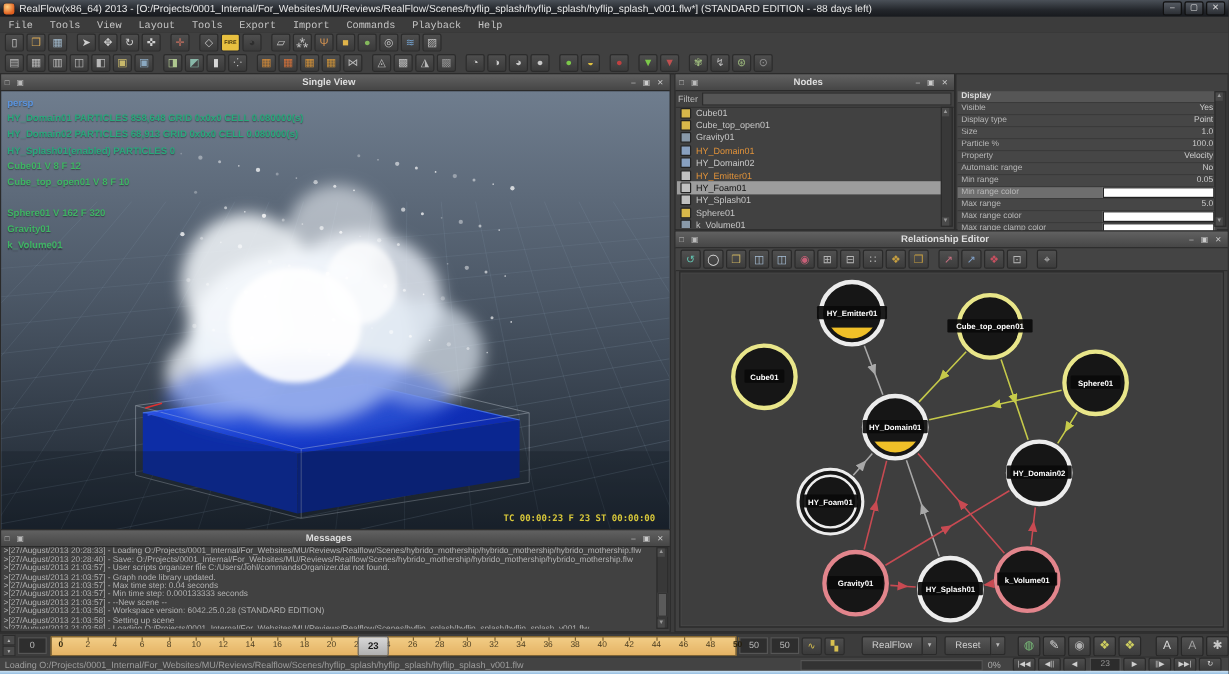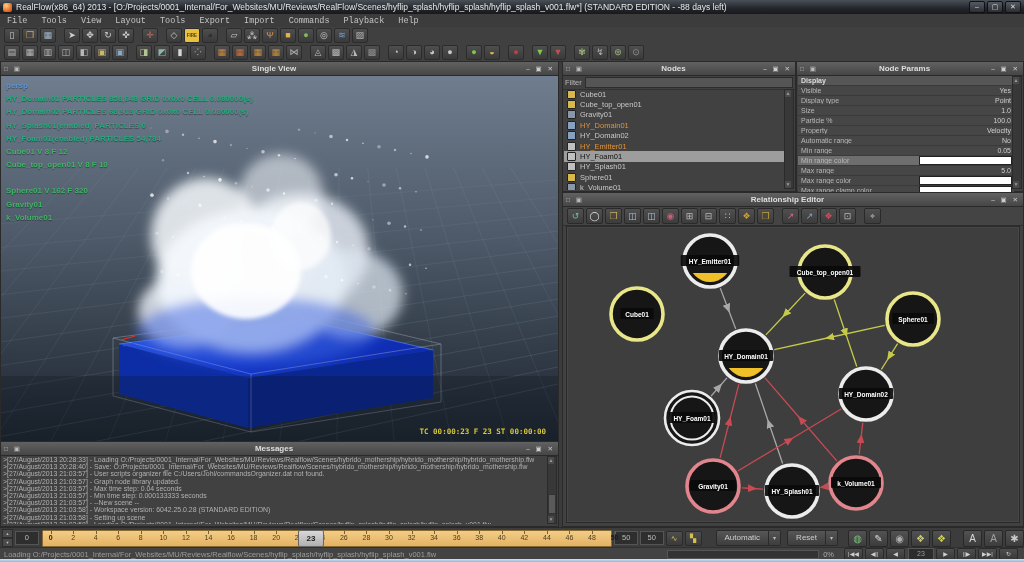--- a/index.html
+++ b/index.html
@@ -379,21 +379,20 @@
           <line x1="120" y1="264" x2="134" y2="260" stroke="#e03030" stroke-width="1.2"></line>
           <line x1="122" y1="270" x2="136" y2="266" stroke="#3050e0" stroke-width="1.2"></line>
         </g>
         <rect x="0" y="300" width="557" height="66" fill="#0c121a" opacity="0.25"></rect>
       </svg>
       <div id="hud">
           <div class="hudline" style="color: rgb(90, 147, 220);">persp</div>
           <div class="hudline" style="color: rgb(42, 168, 124);">HY_Domain01 PARTICLES 858,648 GRID 0x0x0 CELL 0.080000(s)</div>
           <div class="hudline" style="color: rgb(42, 168, 124);">HY_Domain02 PARTICLES 68,913 GRID 0x0x0 CELL 0.080000(s)</div>
           <div class="hudline" style="color: rgb(42, 168, 124);">HY_Splash01(enabled) PARTICLES 0</div>
-          <div class="hudline" style="color: rgb(42, 168, 124);">HY_Foam01(enabled) PARTICLES 54,784</div>
           <div class="hudline" style="color: rgb(63, 180, 100);">Cube01 V 8 F 12</div>
           <div class="hudline" style="color: rgb(63, 180, 100);">Cube_top_open01 V 8 F 10</div>
           <div class="hudline" style="color: rgb(63, 180, 100); margin-top: 13px;">Sphere01 V 162 F 320</div>
           <div class="hudline" style="color: rgb(63, 180, 100);">Gravity01</div>
           <div class="hudline" style="color: rgb(63, 180, 100);">k_Volume01</div>
         </div>
       <div id="tc">TC 00:00:23    F 23    ST 00:00:00</div>
     </div>
   </div>
 
@@ -474,25 +473,20 @@
           <span class="nlabel">k_Volume01</span>
         </div>
       </div>
     <div class="scrollv" style="top:27px">
       <span class="sarr" style="top:0">▲</span>
       <span class="sarr" style="bottom:0">▼</span>
     </div>
   </div>
 
   <div class="panel" id="nodeparams">
-    <div class="ptitle">
-      <span class="pticons"><span>□</span> <span>▣</span></span>
-      <span class="ptext">Node Params</span>
-      <span class="pctrl"><span>–</span> <span>▣</span> <span>✕</span></span>
-    </div>
     <div id="params">
         <div class="prow phead">Display</div>
         <div class="prow">
           <span class="plabel">Visible</span>
           <span class="pvalue">Yes</span>
         </div>
         <div class="prow">
           <span class="plabel">Display type</span>
           <span class="pvalue">Point</span>
         </div>
@@ -689,21 +683,21 @@
         </div>
       <div id="curframe" style="left: 255.44px;">23</div>
     </div>
     <span class="framefield">50</span>
     <span class="framefield">50</span>
     <span id="tlbtns" style="display:flex">
         <span class="tlbtn">∿</span>
         <span class="tlbtn">▚</span>
       </span>
     <span style="display:flex;margin-left:8px">
-      <span class="cmdbtn">Automatic</span>
+      <span class="cmdbtn">RealFlow</span>
       <span class="cmddrop">▾</span>
       <span class="cmdbtn">Reset</span>
       <span class="cmddrop">▾</span>
     </span>
     <span id="simicons" style="display:flex;margin-left:8px">
         <span class="simicon" style="color: rgb(122, 192, 122);">◍</span>
         <span class="simicon" style="color: rgb(216, 216, 216);">✎</span>
         <span class="simicon" style="color: rgb(176, 176, 176);">◉</span>
         <span class="simicon" style="color: rgb(207, 207, 96);">❖</span>
         <span class="simicon" style="color: rgb(207, 207, 96);">❖</span>

